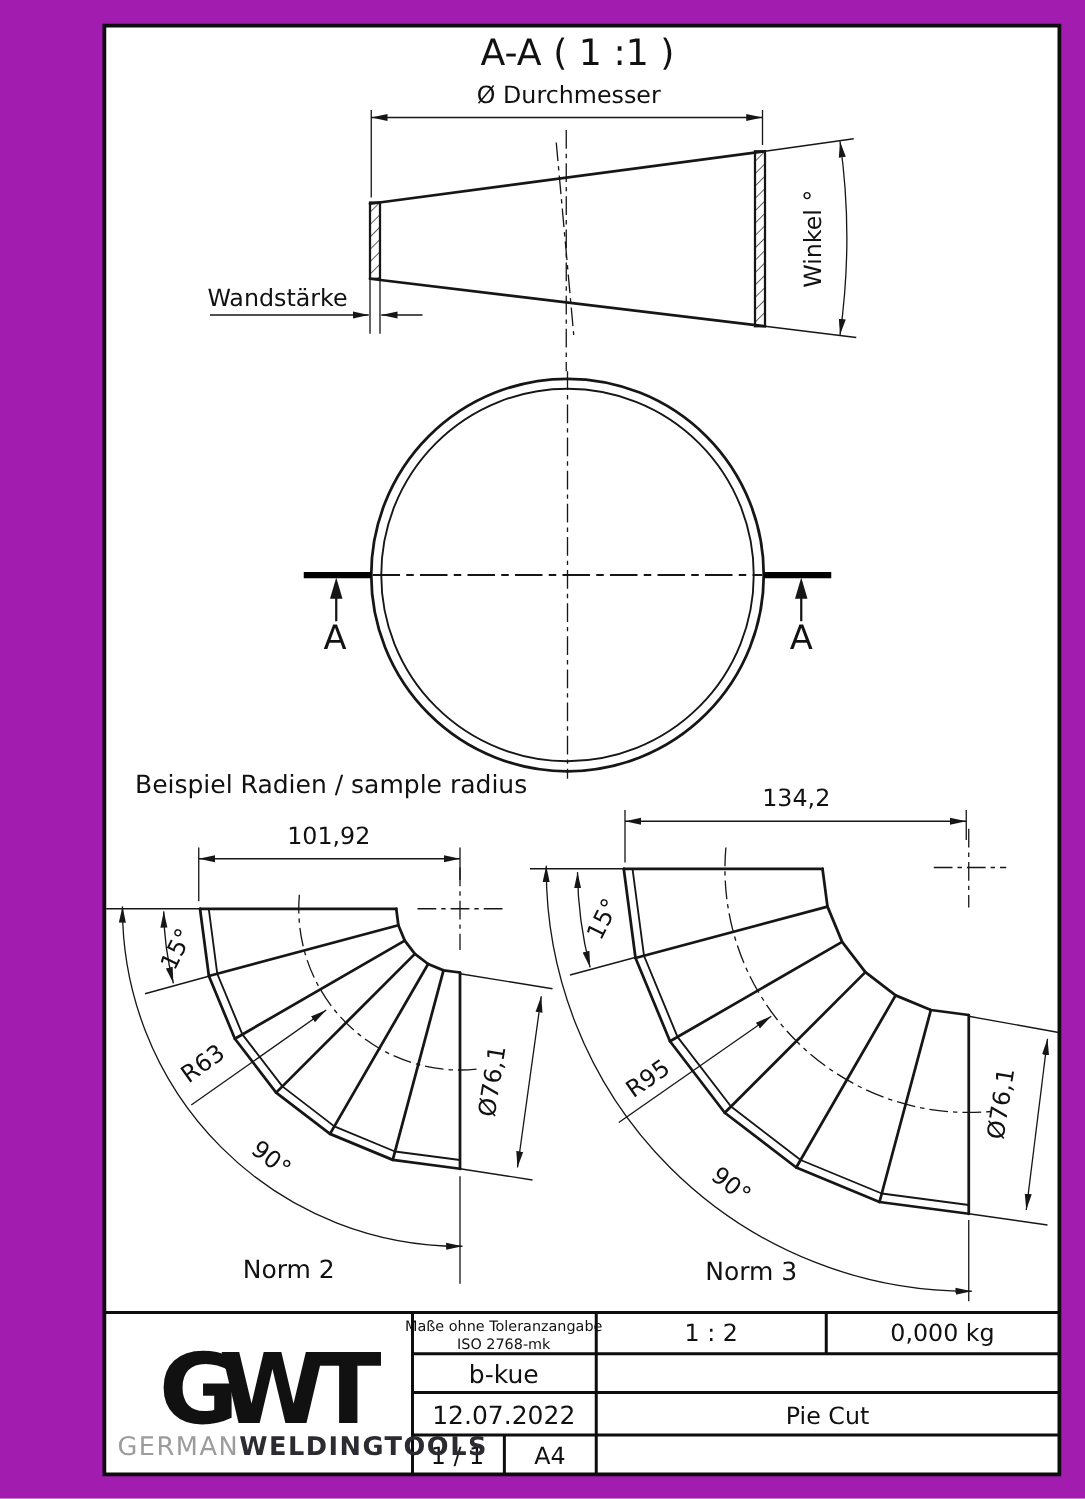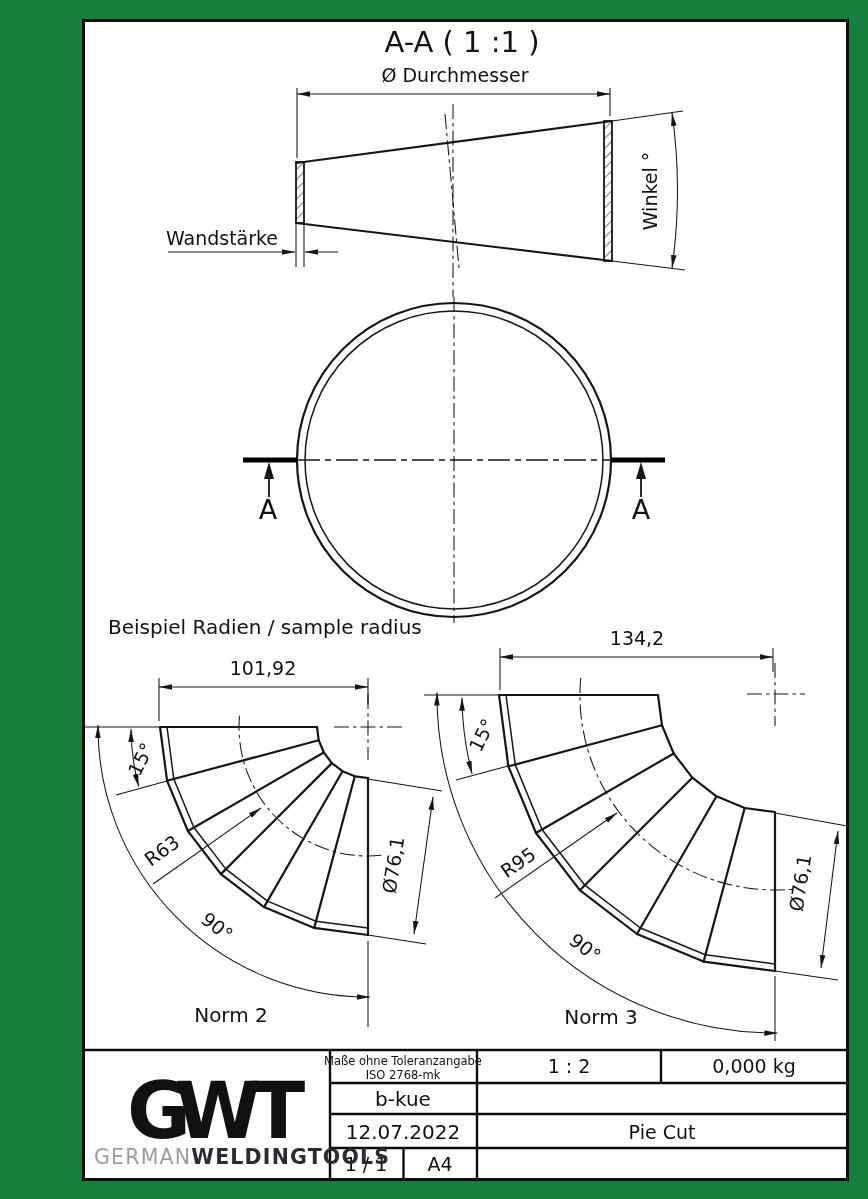--- a/index.html
+++ b/index.html
@@ -1,16 +1,16 @@
 <!DOCTYPE html>
 <html><head>
 <meta charset="utf-8">
 <style>
   html,body{margin:0;padding:0;background:#ffffff;}
-  .page{width:868px;height:1199px;position:relative;background:#15803d;text-align:right;}
+  .page{width:868px;height:1199px;position:relative;background:#a21caf;text-align:right;}
   svg{display:block;}
   text{font-family:"DejaVu Sans","Liberation Sans",sans-serif;fill:#111;}
   .lw2{stroke:#161616;stroke-width:2.2;fill:none;stroke-linejoin:round;stroke-linecap:round;}
   .lw18{stroke:#161616;stroke-width:1.8;fill:none;}
   .lw15{stroke:#161616;stroke-width:1.5;fill:none;stroke-linejoin:round;}
   .thin{stroke:#161616;stroke-width:1.05;fill:none;}
   .dim{stroke:#161616;stroke-width:1.05;fill:none;}
   .cl{stroke:#161616;stroke-width:1.05;fill:none;stroke-dasharray:15 4 3.5 4;}
   .clb{stroke:#161616;stroke-width:1.6;fill:none;stroke-dasharray:22 5 6 5;}
   .cut{stroke:#000;stroke-width:5;fill:none;}

